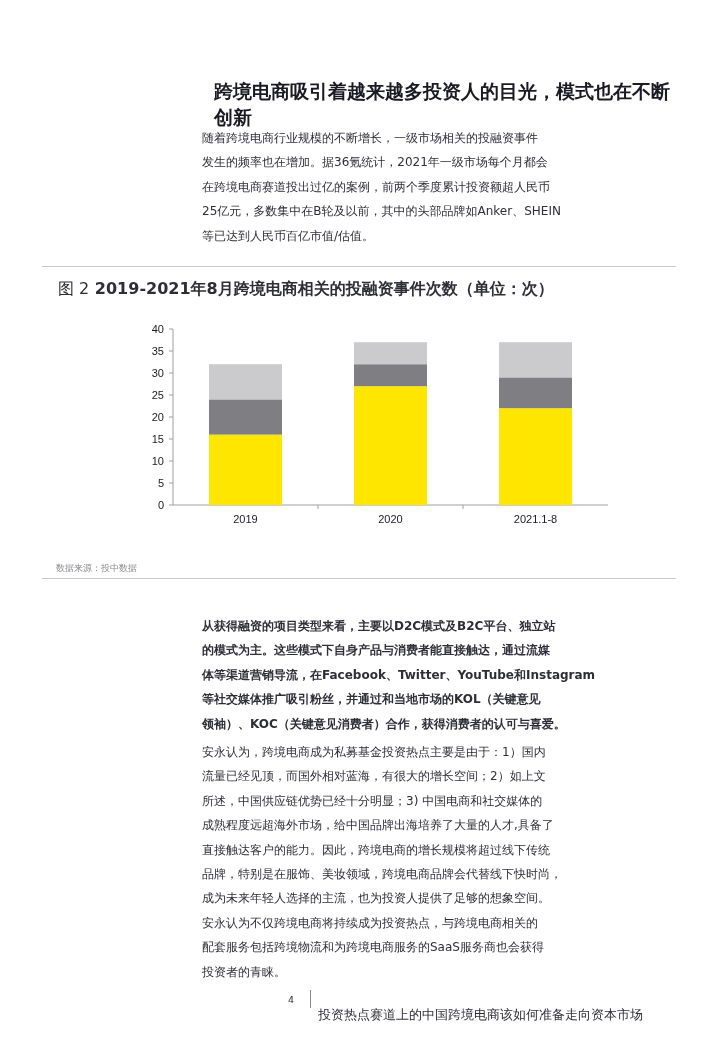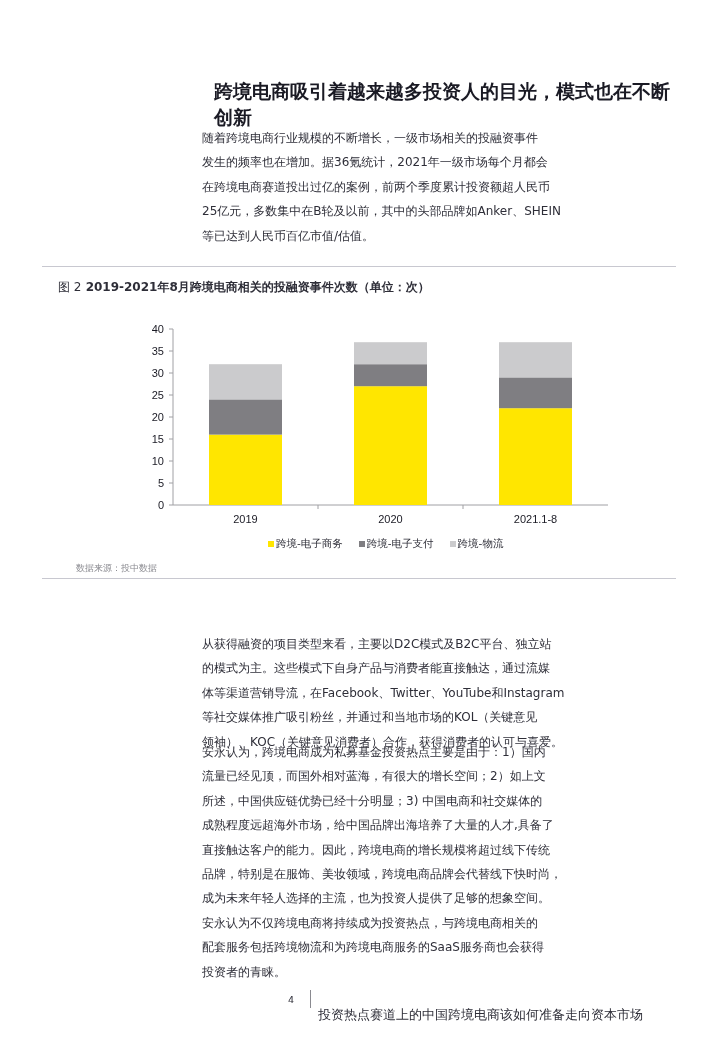--- a/index.html
+++ b/index.html
@@ -3,28 +3,28 @@
 <meta charset="utf-8">
 <style>
   html, body { margin:0; padding:0; background:#ffffff; }
   body { width:719px; height:1039px; position:relative; overflow:hidden;
          font-family:"DejaVu Sans","Liberation Sans",sans-serif; color:#2e2e38; }
   .heading { position:absolute; left:202px; top:66px; width:470px;
              font-size:19px; font-weight:bold; line-height:26px; color:#1a1a24; margin:12px; }
   .para { position:absolute; left:202px; width:480px; font-size:12px;
           line-height:24.4px; color:#2e2e38; margin:0; white-space:pre-line; }
   .p1 { top:126px; }
-  .p2 { top:632px; }
+  .p2 { top:614px;font-weight:bold; }
   .p3 { top:740px; }
   .rule { position:absolute; left:42px; width:634px; height:1px; background:#c8c8d0; }
   .rule-top { top:266px; }
   .rule-bottom { top:578px; }
-  .fig-title { position:absolute; left:58px; top:279px; font-size:12px; font-weight:bold; color:#2e2e38; }
+  .fig-title { position:absolute; left:58px; top:279px; font-size:16px; font-weight:bold; color:#2e2e38; }
   .fig-title .fig-num { font-weight:normal; }
-  .source { position:absolute; left:76px; top:562px; font-size:9px; color:#8a8a90; }
+  .source { position:absolute; left:56px; top:562px; font-size:9px; color:#8a8a90; }
   .chart { position:absolute; left:0; top:0; width:719px; height:560px; }
   .chart svg { position:absolute; left:0; top:0; }
   .legend { position:absolute; left:268px; top:537px; display:flex; gap:16px; font-size:10.5px; color:#2e2e38; }
   .legend-item { display:flex; align-items:center; gap:2px; }
   .swatch { display:inline-block; width:6px; height:6px; }
   .footer-num { position:absolute; left:288px; top:994px; font-size:9.5px; color:#2e2e38; }
   .footer-bar { position:absolute; left:310px; top:990px; width:1px; height:18px; background:#8a8a90; }
   .footer-title { position:absolute; left:318px; top:1006px; font-size:13px; color:#2e2e38; }
 </style>
 </head>
@@ -73,34 +73,20 @@
       <text x="245.5" y="523" text-anchor="middle" font-size="11" font-family="Liberation Sans, sans-serif" fill="#1a1a24">2019</text>
       <rect x="354" y="386.2" width="73" height="118.80000000000001" fill="#ffe600"></rect>
       <rect x="354" y="364.2" width="73" height="22" fill="#7f7e82"></rect>
       <rect x="354" y="342.2" width="73" height="22" fill="#cbcbcd"></rect>
       <text x="390.5" y="523" text-anchor="middle" font-size="11" font-family="Liberation Sans, sans-serif" fill="#1a1a24">2020</text>
       <rect x="499" y="408.2" width="73" height="96.80000000000001" fill="#ffe600"></rect>
       <rect x="499" y="377.4" width="73" height="30.80000000000001" fill="#7f7e82"></rect>
       <rect x="499" y="342.2" width="73" height="35.19999999999999" fill="#cbcbcd"></rect>
       <text x="535.5" y="523" text-anchor="middle" font-size="11" font-family="Liberation Sans, sans-serif" fill="#1a1a24">2021.1-8</text>
     </svg>
-  <div class="legend" id="legend">
-      <span class="legend-item">
-        <span class="swatch" style="background: rgb(255, 230, 0);"></span>
-        <span>跨境-电子商务</span>
-      </span>
-      <span class="legend-item">
-        <span class="swatch" style="background: rgb(127, 126, 130);"></span>
-        <span>跨境-电子支付</span>
-      </span>
-      <span class="legend-item">
-        <span class="swatch" style="background: rgb(203, 203, 205);"></span>
-        <span>跨境-物流</span>
-      </span>
-    </div>
 </div>
 
 <div class="source">数据来源：投中数据</div>
 <div class="rule rule-bottom"></div>
 
 <p class="para p2">从获得融资的项目类型来看，主要以D2C模式及B2C平台、独立站
 的模式为主。这些模式下自身产品与消费者能直接触达，通过流媒
 体等渠道营销导流，在Facebook、Twitter、YouTube和Instagram
 等社交媒体推广吸引粉丝，并通过和当地市场的KOL（关键意见
 领袖）、KOC（关键意见消费者）合作，获得消费者的认可与喜爱。</p>

